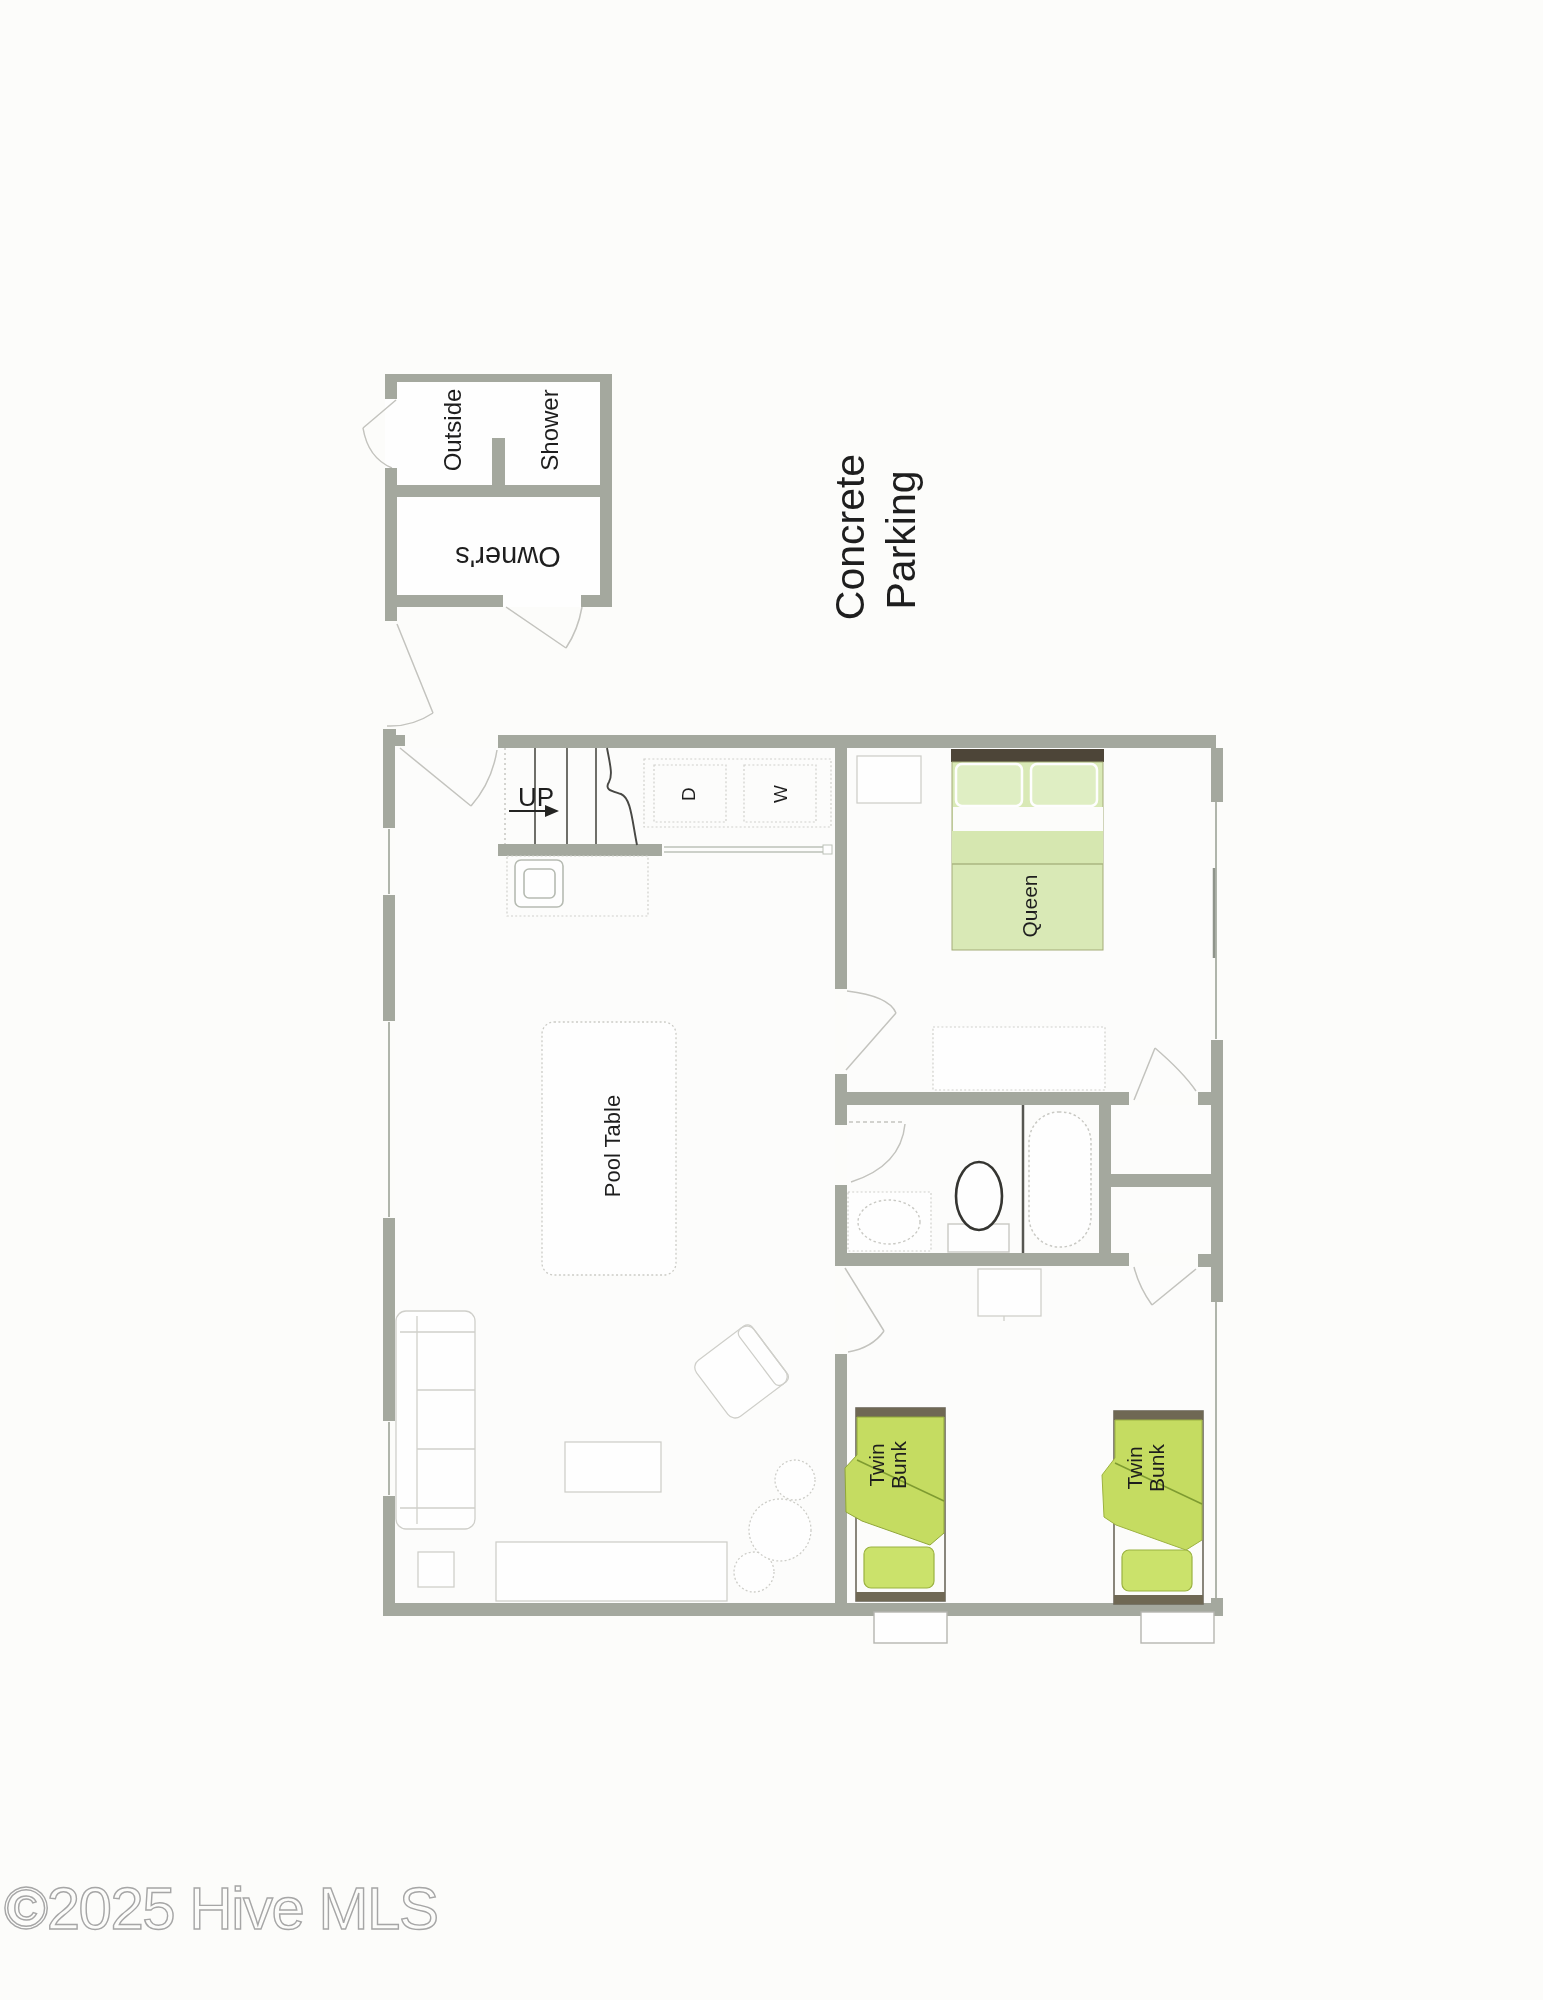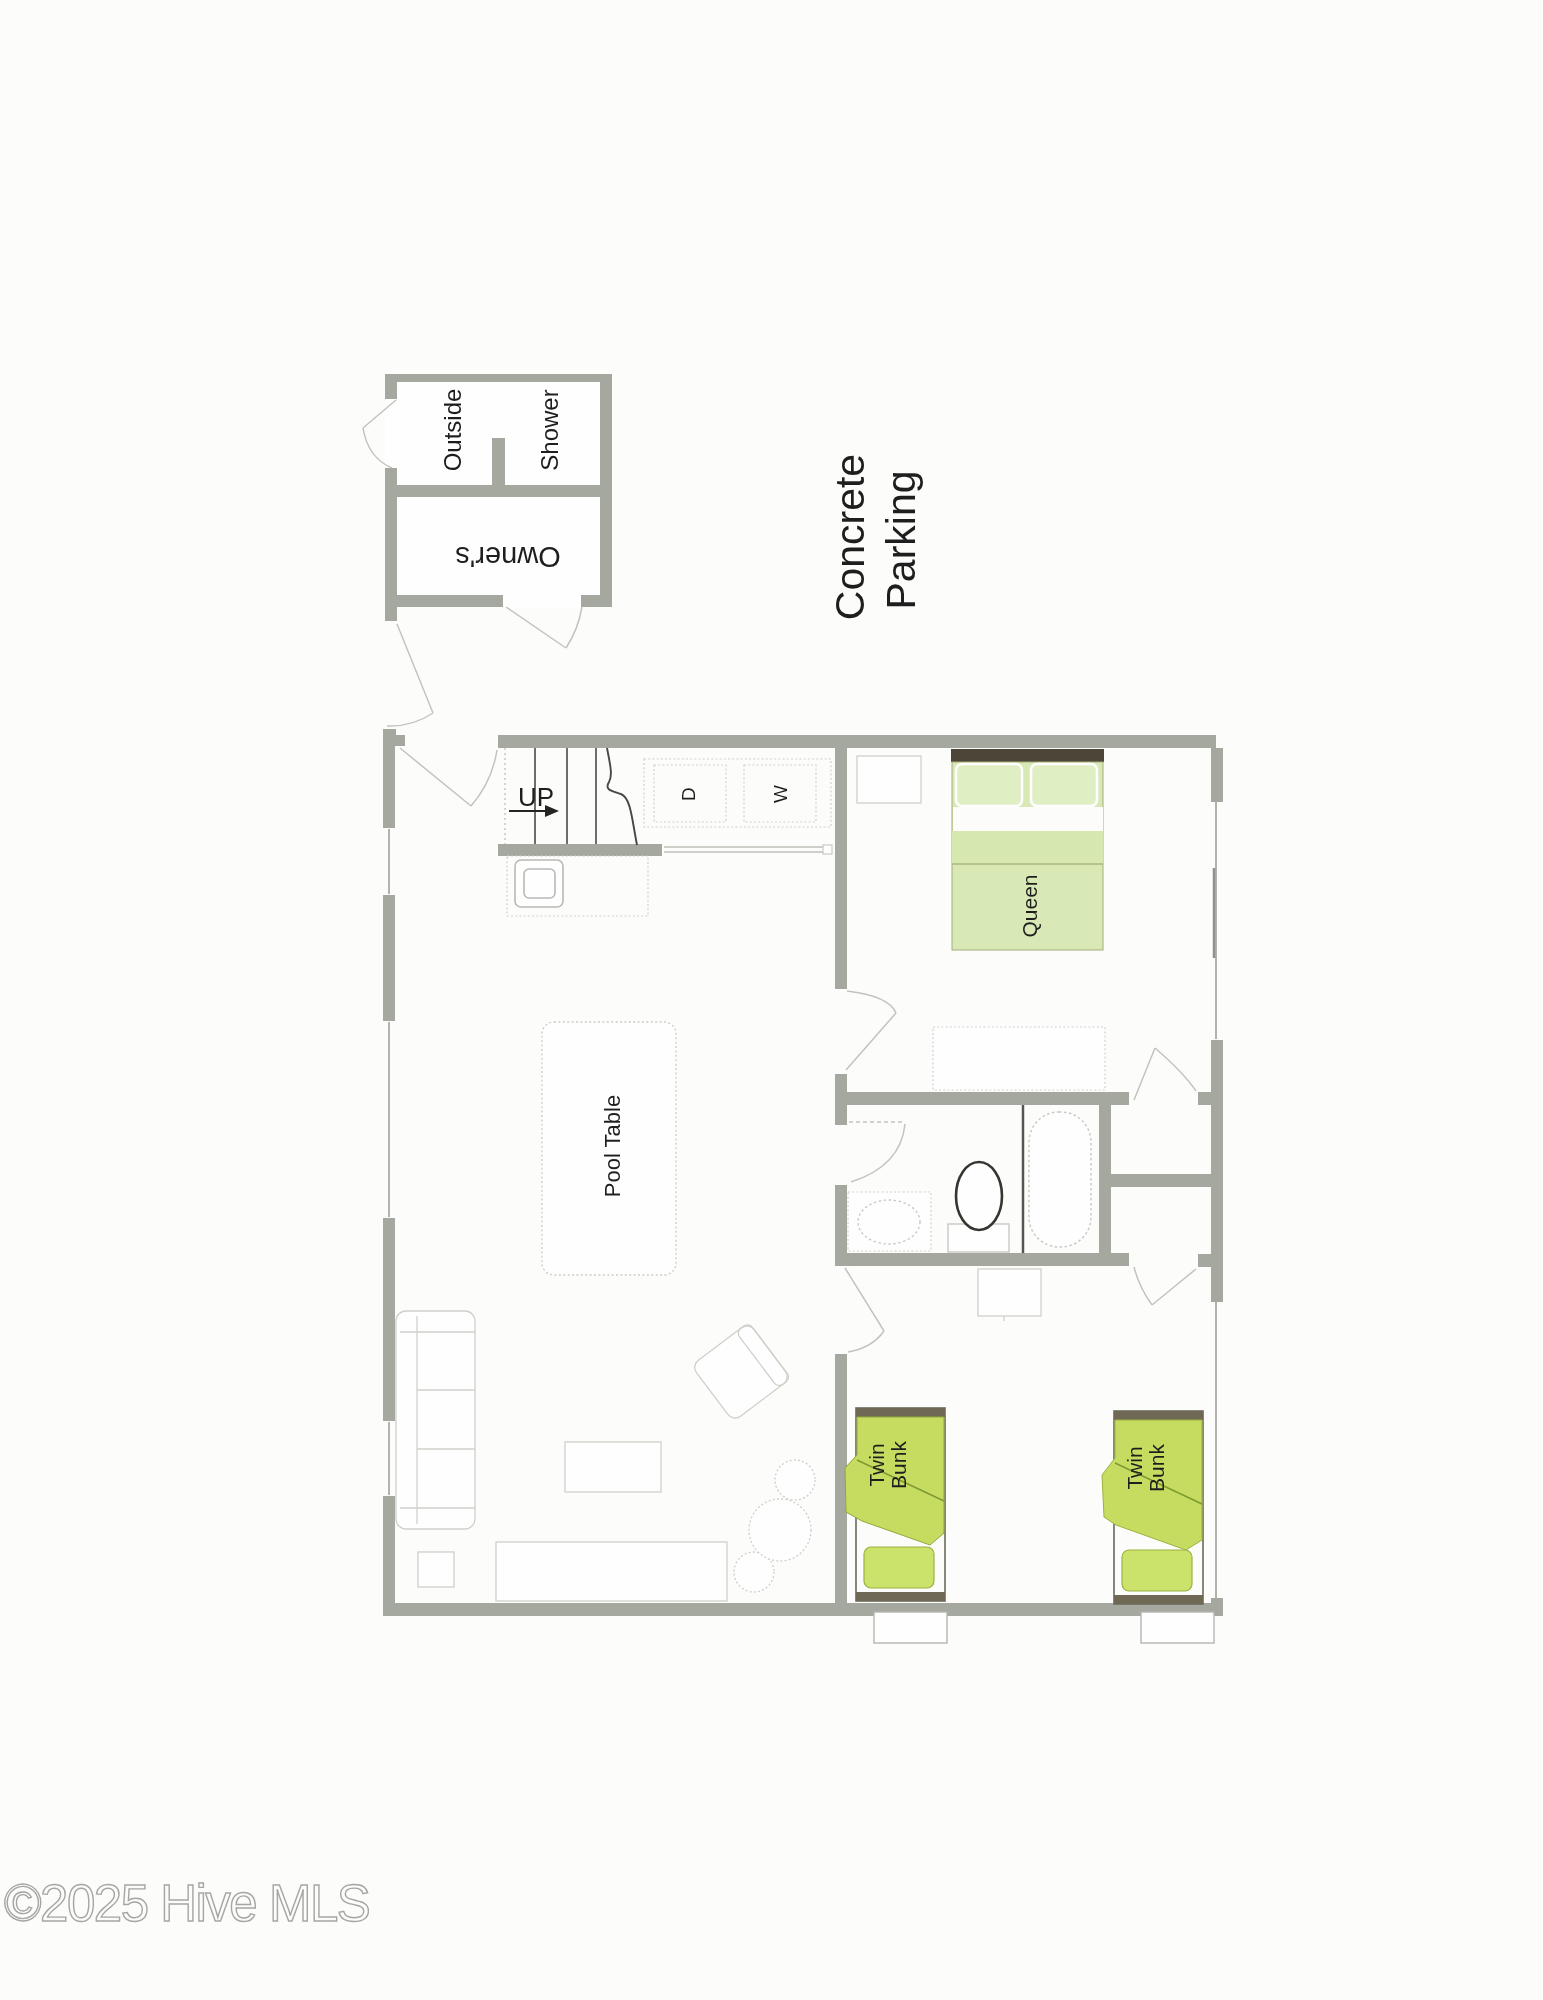--- a/index.html
+++ b/index.html
@@ -2,21 +2,21 @@
 <html><head>
 <meta charset="utf-8">
 <style>
 html,body{margin:0;padding:0;background:#ffffff;}
 #page{position:relative;width:1543px;height:2000px;background:#fcfcfa;overflow:hidden;font-family:"Liberation Sans",sans-serif;}
 #plan{position:absolute;top:0;left:0;opacity:0.99;}
 text{font-family:"Liberation Sans",sans-serif;fill:#1b1b1b;-webkit-font-smoothing:antialiased;opacity:0.992;}
 .wm{
   position:absolute;left:4px;top:1874px;
   font-family:"Liberation Sans",sans-serif;
-  font-size:51px;letter-spacing:-1.5px;
+  font-size:60px;letter-spacing:-1.5px;
   color:rgba(255,255,255,0);
   -webkit-text-stroke:1.4px #a6a6a6;
 }
 </style>
 </head>
 <body>
 <div id="page">
 <svg id="plan" width="1543" height="2000" viewBox="0 0 1543 2000">
 <defs>
 <style>

